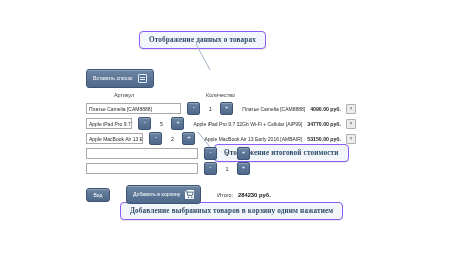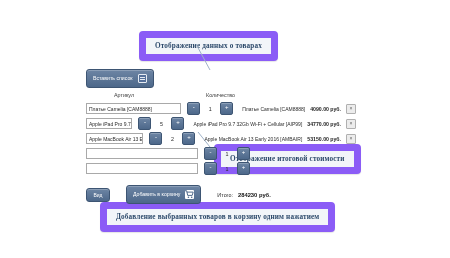--- a/index.html
+++ b/index.html
@@ -13,34 +13,34 @@
     position: relative;
     font-family: "Liberation Sans", sans-serif;
     overflow: hidden;
     color: #333;
   }
 
   
   .callout {
     position: absolute;
     background: #f2f5f9;
-    border: 7px solid #8b5cf6;
+    border: 1px solid #8b5cf6;
     border-radius: 4px;
     color: #2d4a6b;
     font-family: "Liberation Serif", serif;
     font-weight: bold;
     font-size: 7.2px;
     letter-spacing: .15px;
     padding: 4px 9px;
     white-space: nowrap;
     box-shadow: 0 1px 1px rgba(0,0,0,.10);
   }
   #callout-top      { left: 139px; top: 31px; }
   #callout-total    { left: 214px; top: 144px; }
-  #callout-bottom   { left: 100px; top: 202px; }
+  #callout-bottom   { left: 120px; top: 202px; }
   svg.leader-svg { position: absolute; overflow: visible; }
   svg.leader-svg line { stroke: #9fb2c8; stroke-width: 1; }
 
   
   #widget {
     position: absolute;
     left: 86px;
     top: 66px;
     width: 270px;
   }

